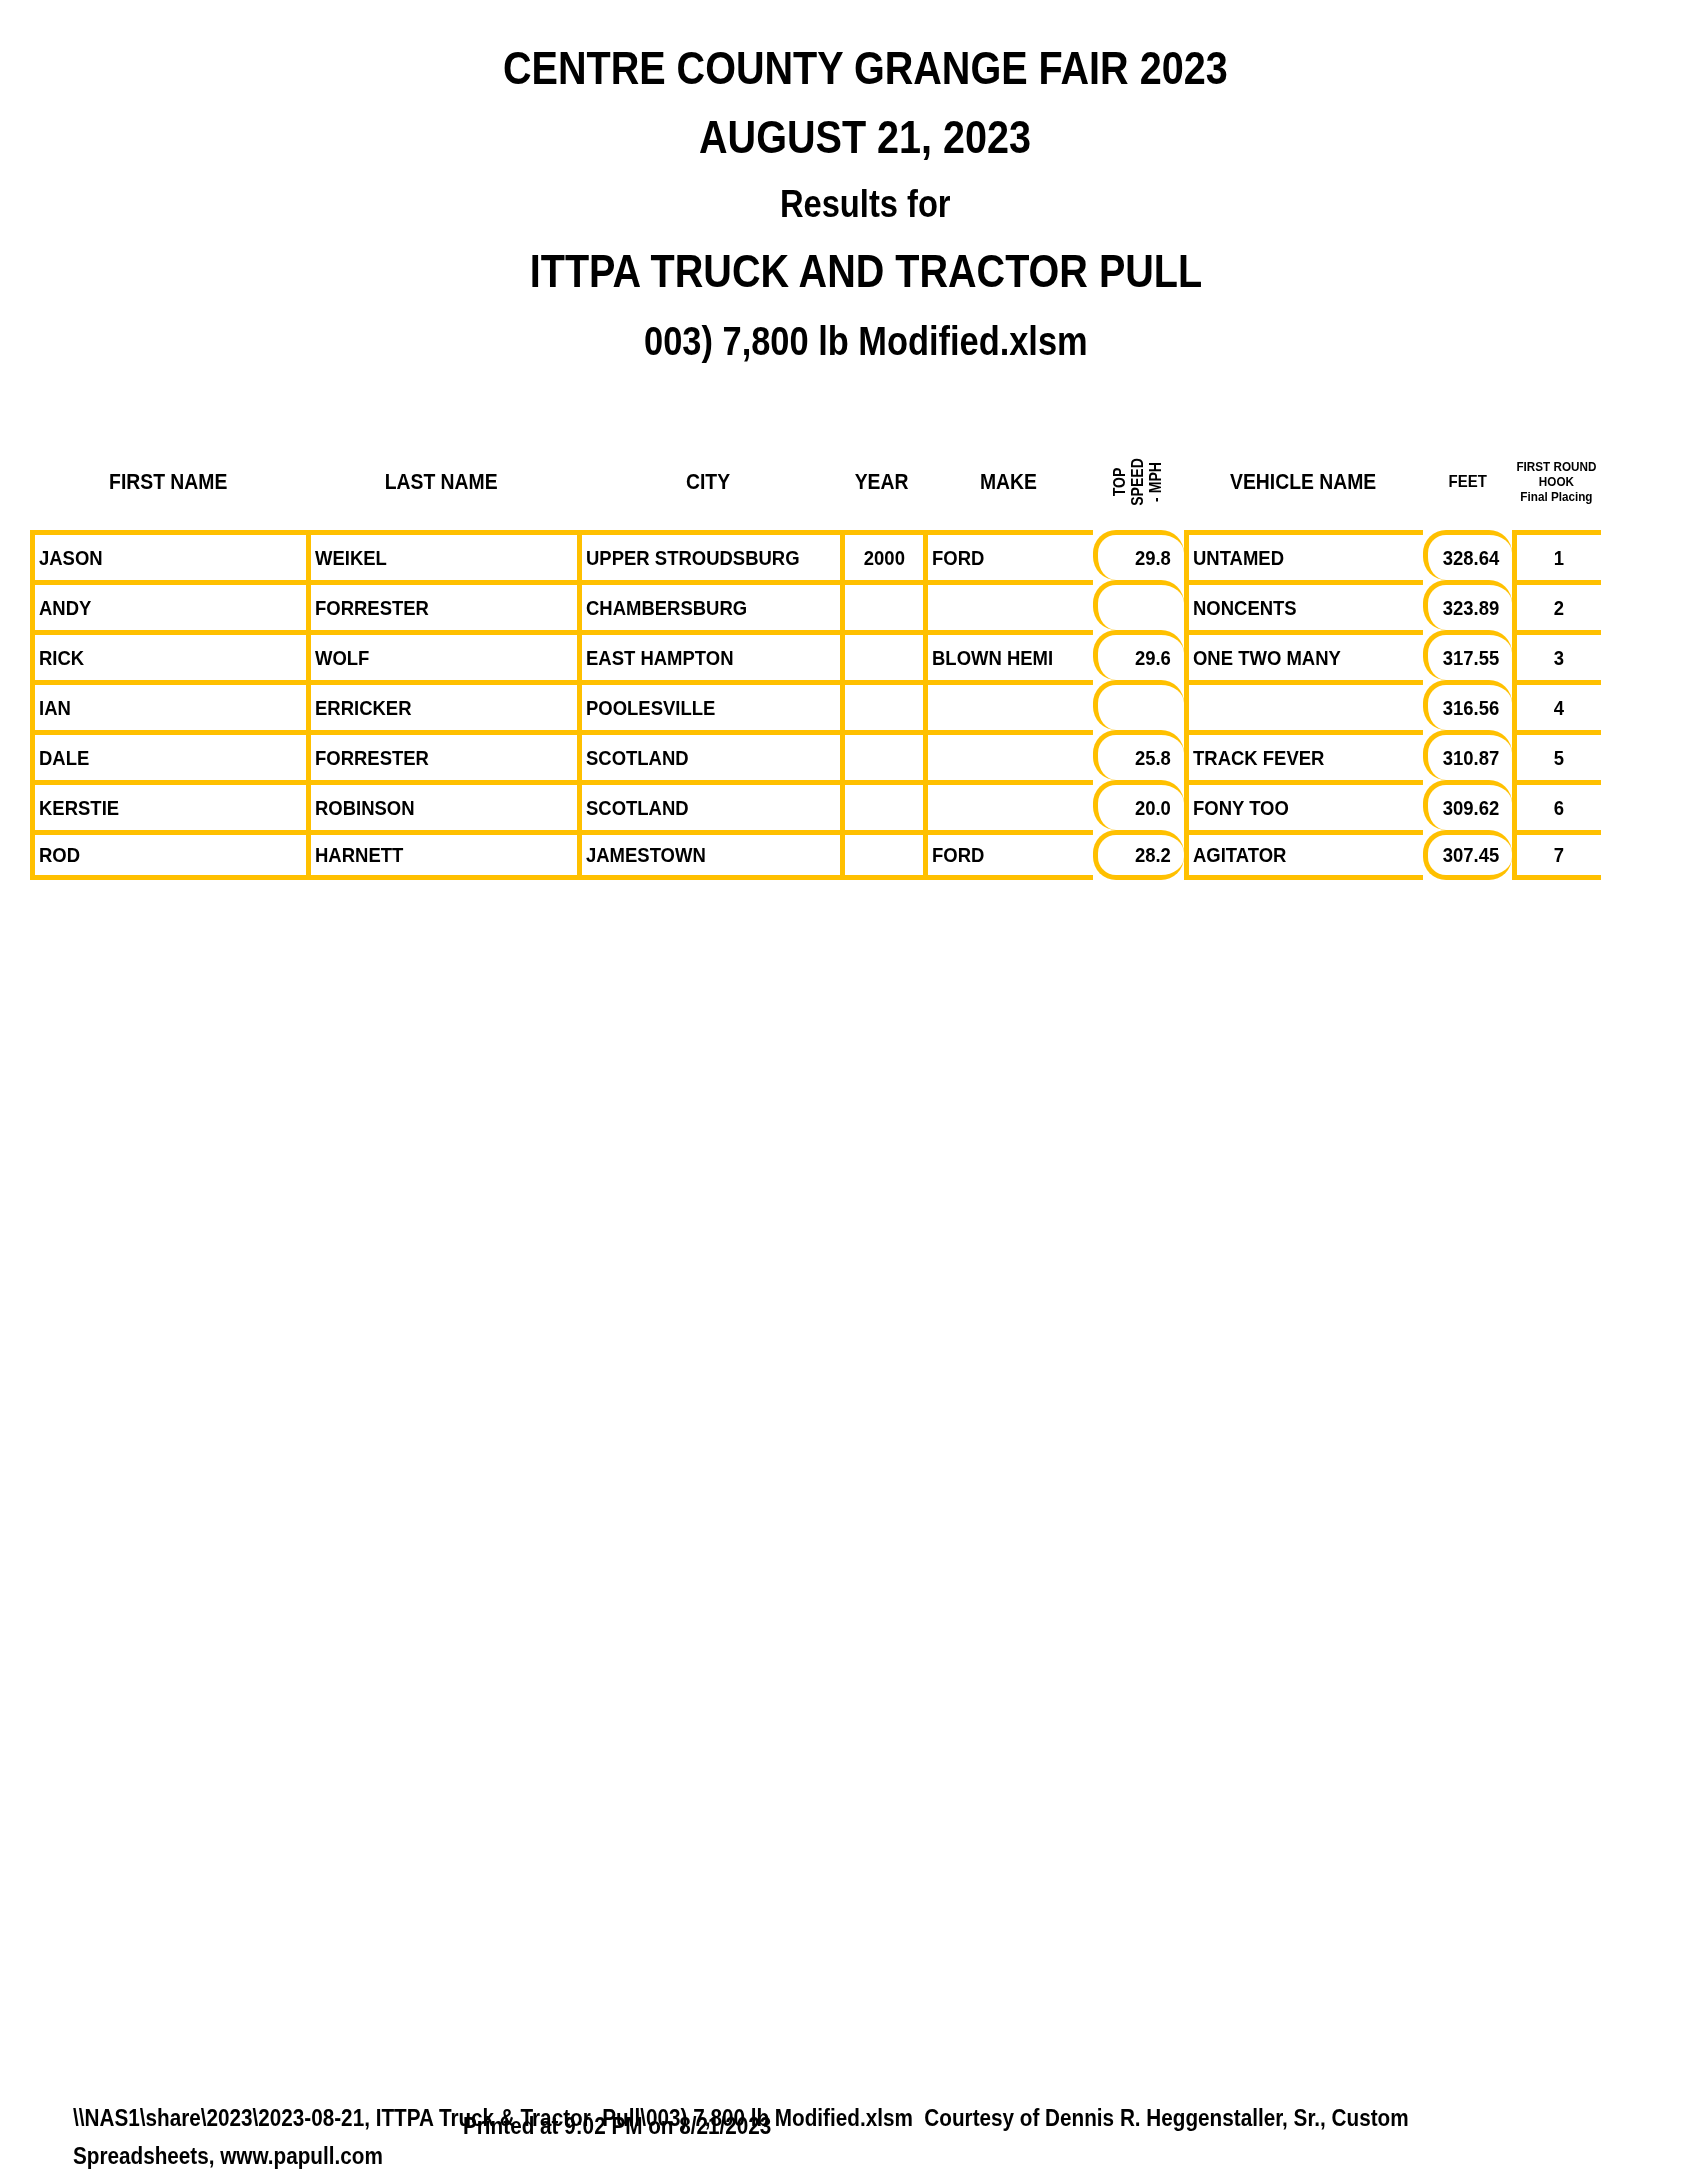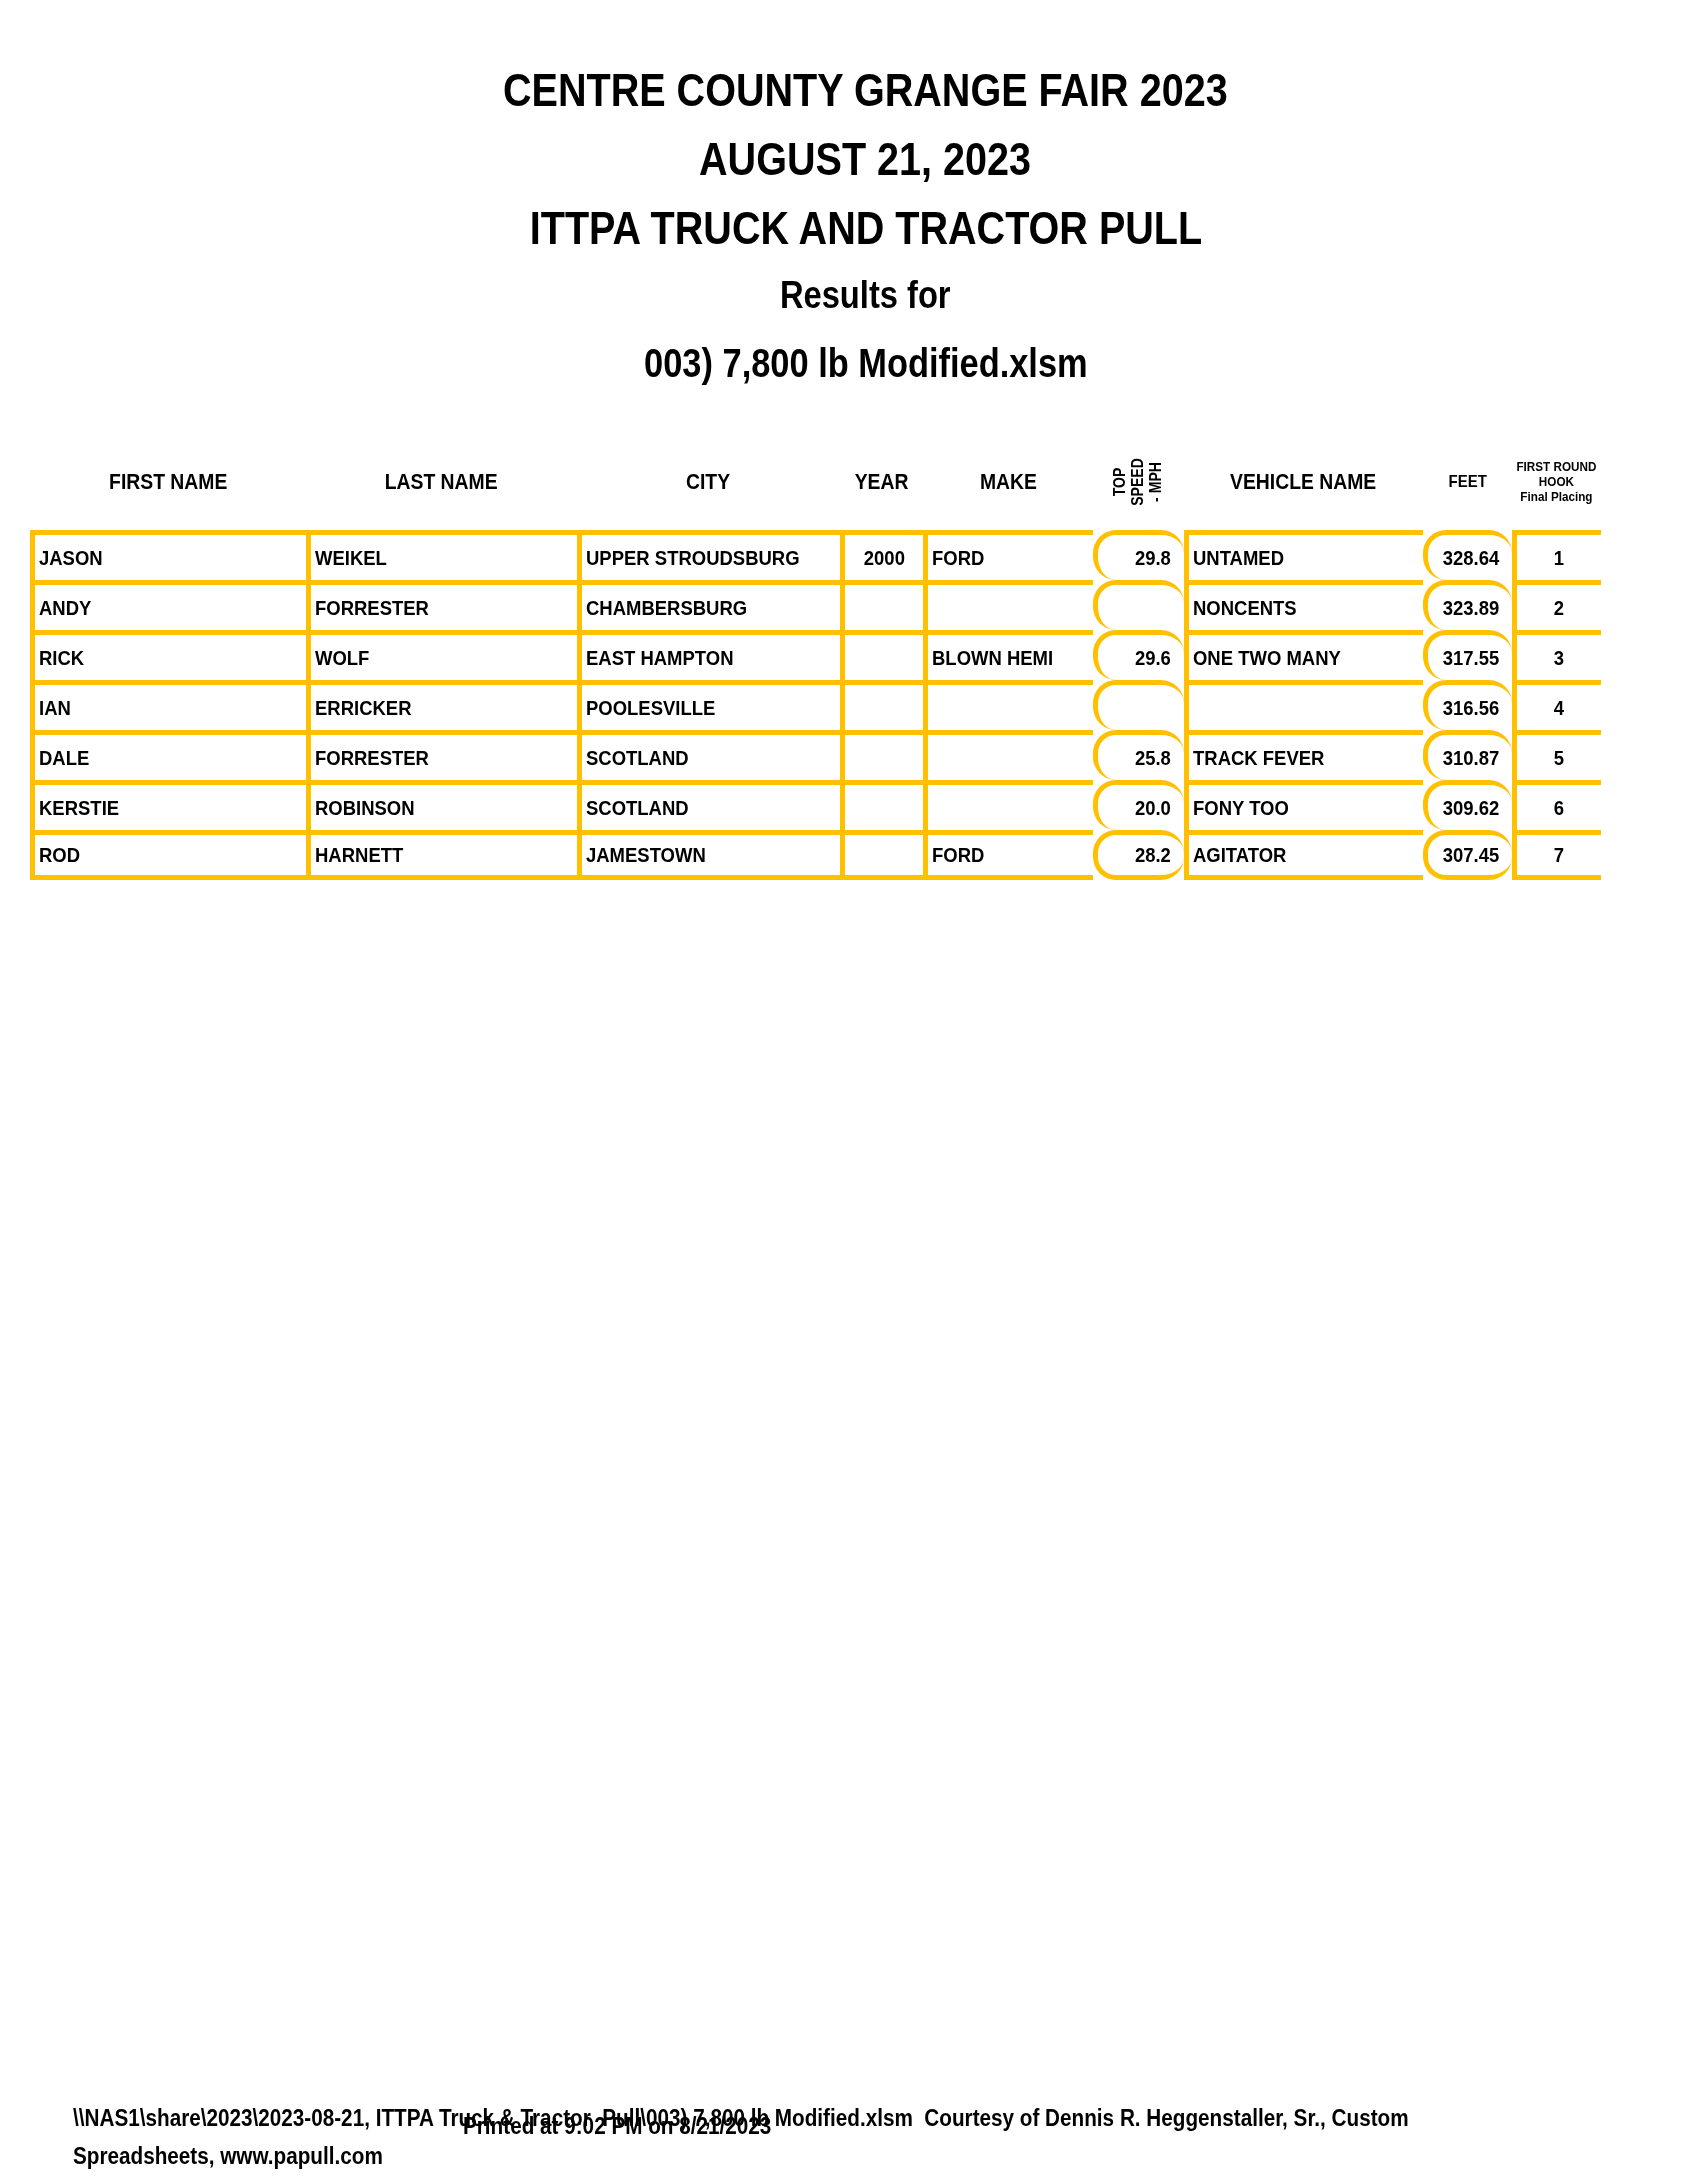--- a/index.html
+++ b/index.html
@@ -11,21 +11,21 @@
     height: 2178px;
     background: var(--paper);
     color: var(--ink);
     font-family: "Liberation Sans", "DejaVu Sans", sans-serif;
     font-weight: bold;
     overflow: hidden;
     margin: 0 auto;
   }
 
   
-  .title-block { position: absolute; top: 56px; left: 0; width: 100%; text-align: center; padding-left: 48px; }
+  .title-block { position: absolute; top: 34px; left: 0; width: 100%; text-align: center; padding-left: 48px; }
   .title-line { width: 100%; text-align: center; white-space: pre; }
   .title-line > span { display: inline-block; transform: scaleX(0.86); transform-origin: 50% 50%; }
   .t-main  { font-size: 46px; line-height: 69px; }
   .t-sub   { font-size: 38px; line-height: 65px; }
   .t-file  { font-size: 40px; line-height: 71px; }
 
   
   .cols {
     display: grid;
     grid-template-columns: 276px 271px 263px 83px 170px 91px 239px 89px 89px;
@@ -78,22 +78,22 @@
   .footer .printed { position: absolute; left: 428px; top: 8px; }
 </style>
 </head>
 <body>
 
 <div class="page">
 
   <div class="title-block">
     <div class="title-line t-main"><span>CENTRE COUNTY GRANGE FAIR 2023</span></div>
     <div class="title-line t-main"><span>AUGUST 21, 2023</span></div>
+    <div class="title-line t-sub"><span>Results for</span></div>
     <div class="title-line t-main"><span>ITTPA TRUCK AND TRACTOR PULL</span></div>
-    <div class="title-line t-sub"><span>Results for</span></div>
     <div class="title-line t-file"><span>003) 7,800 lb Modified.xlsm</span></div>
   </div>
 
   <div class="cols col-headers">
     <div class="hcell">
         <span class="cond">FIRST NAME</span>
       </div>
     <div class="hcell">
         <span class="cond">LAST NAME</span>
       </div>

